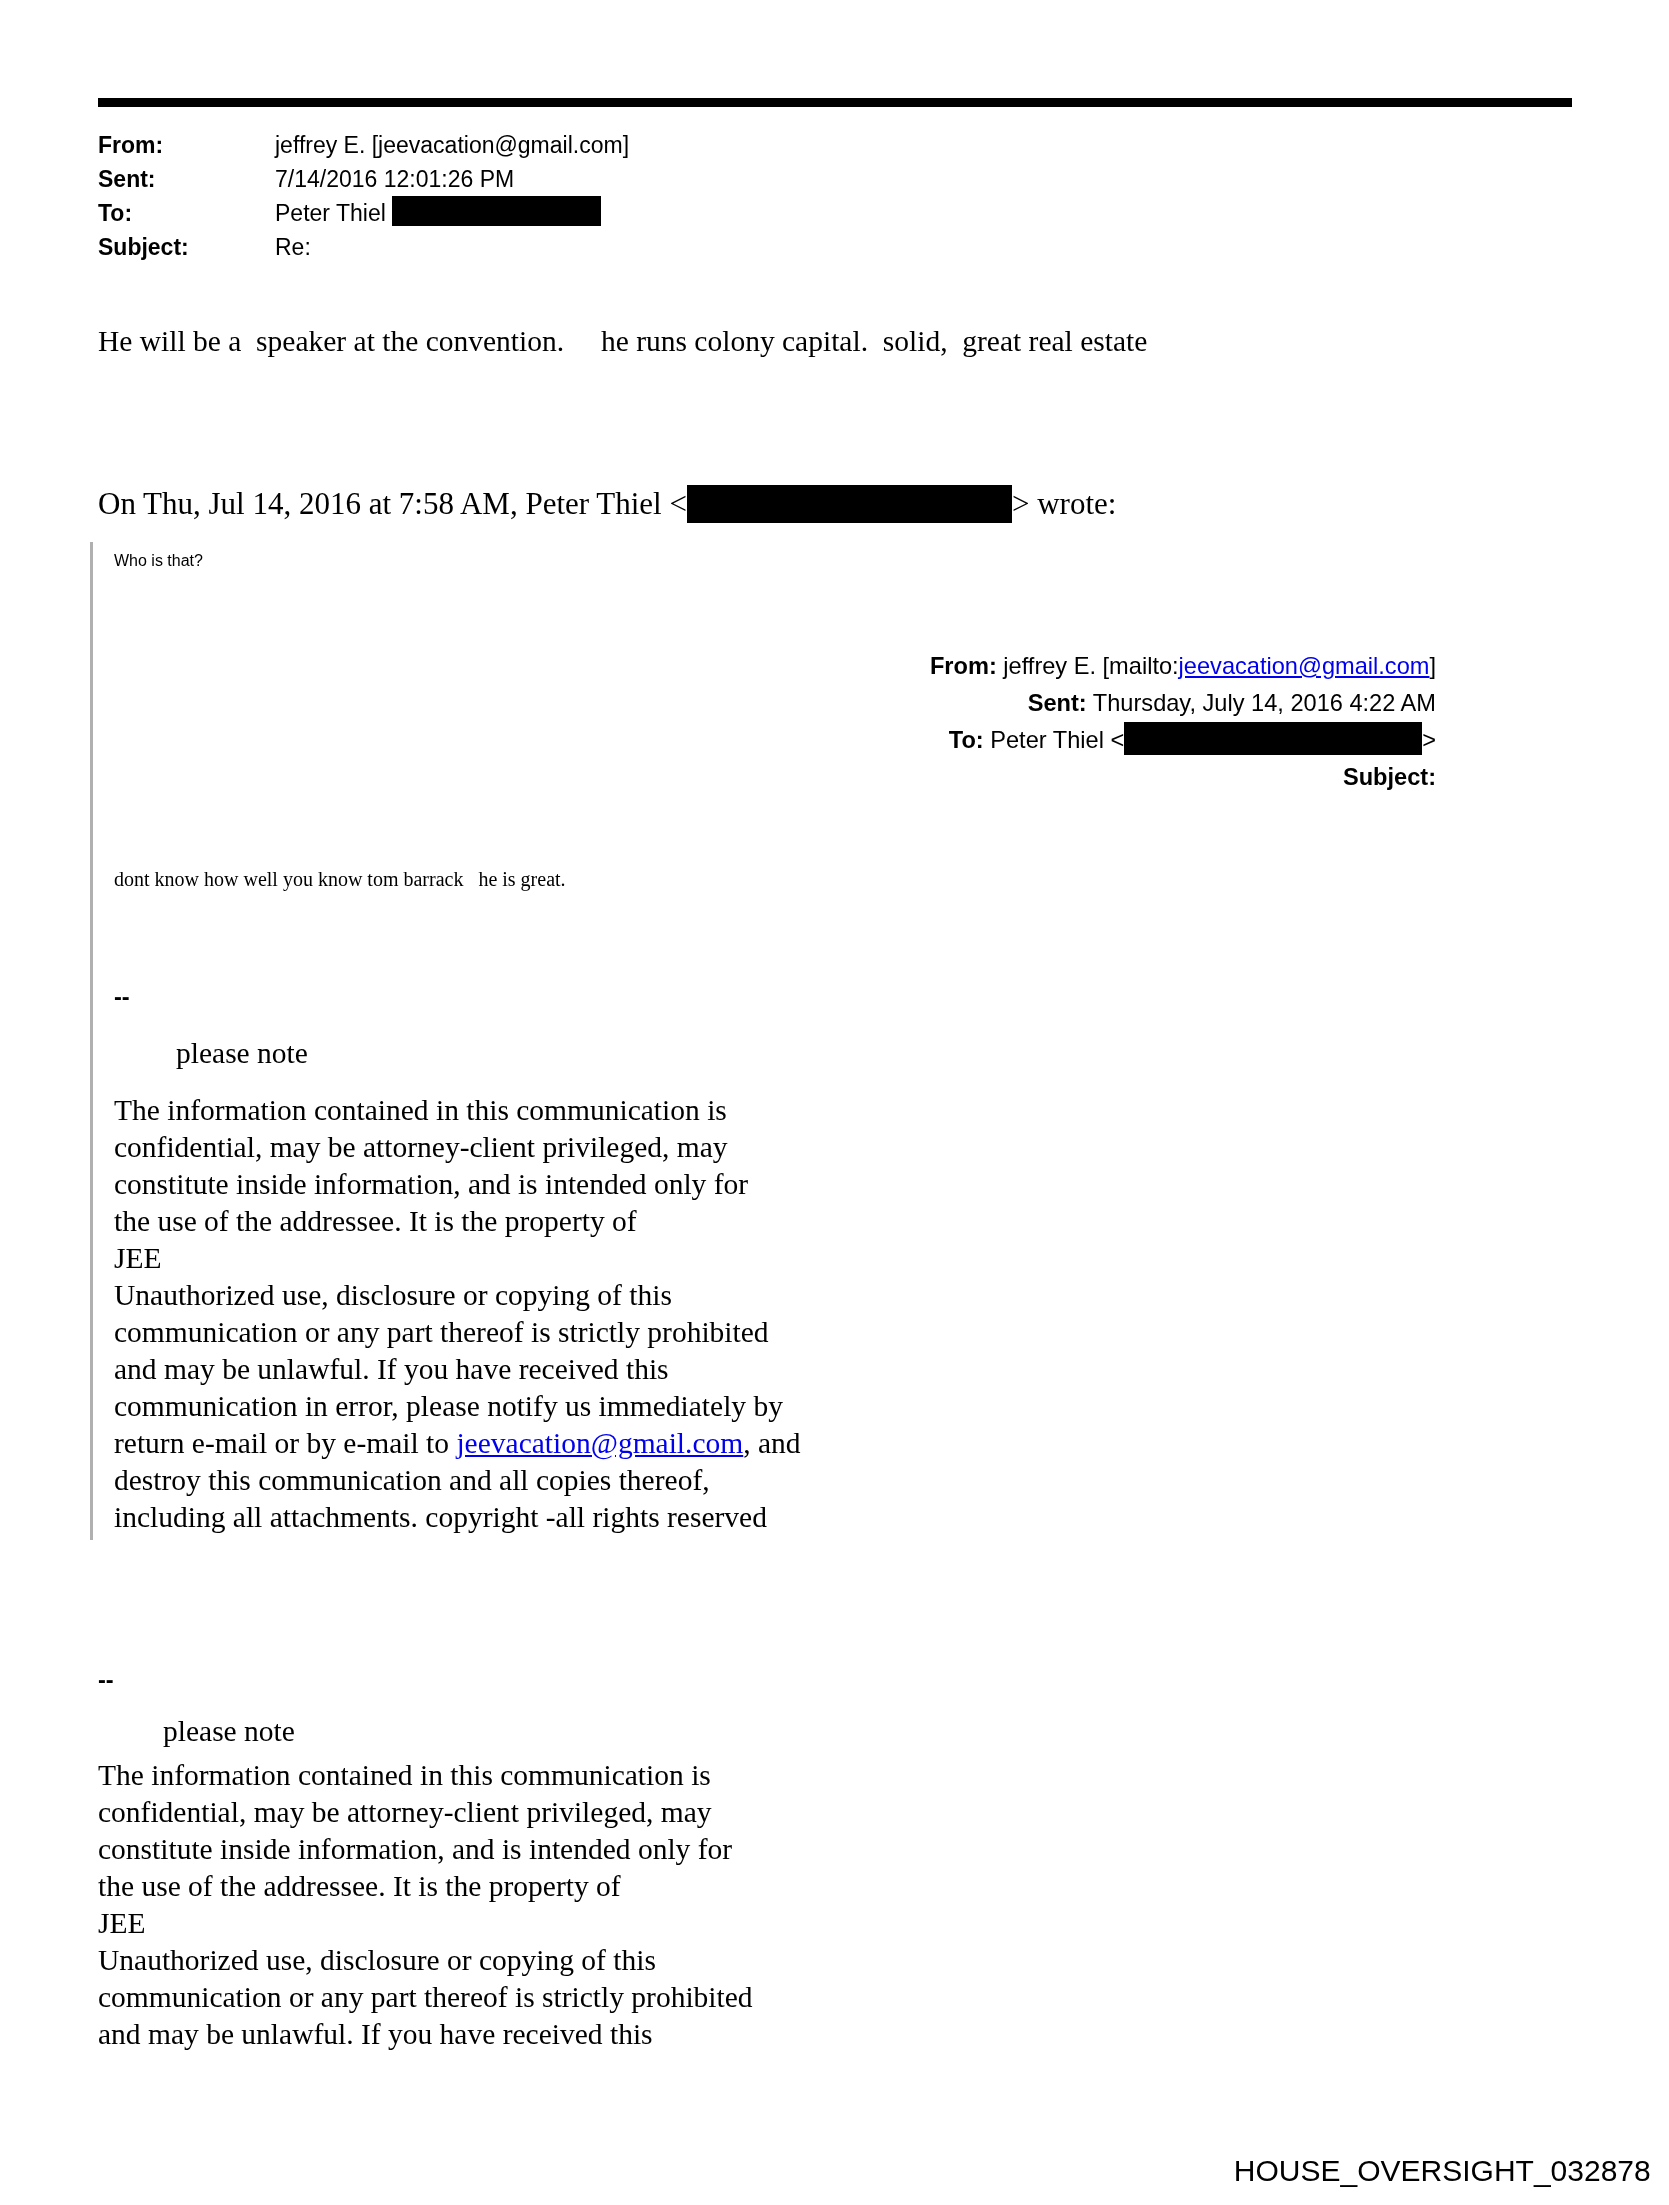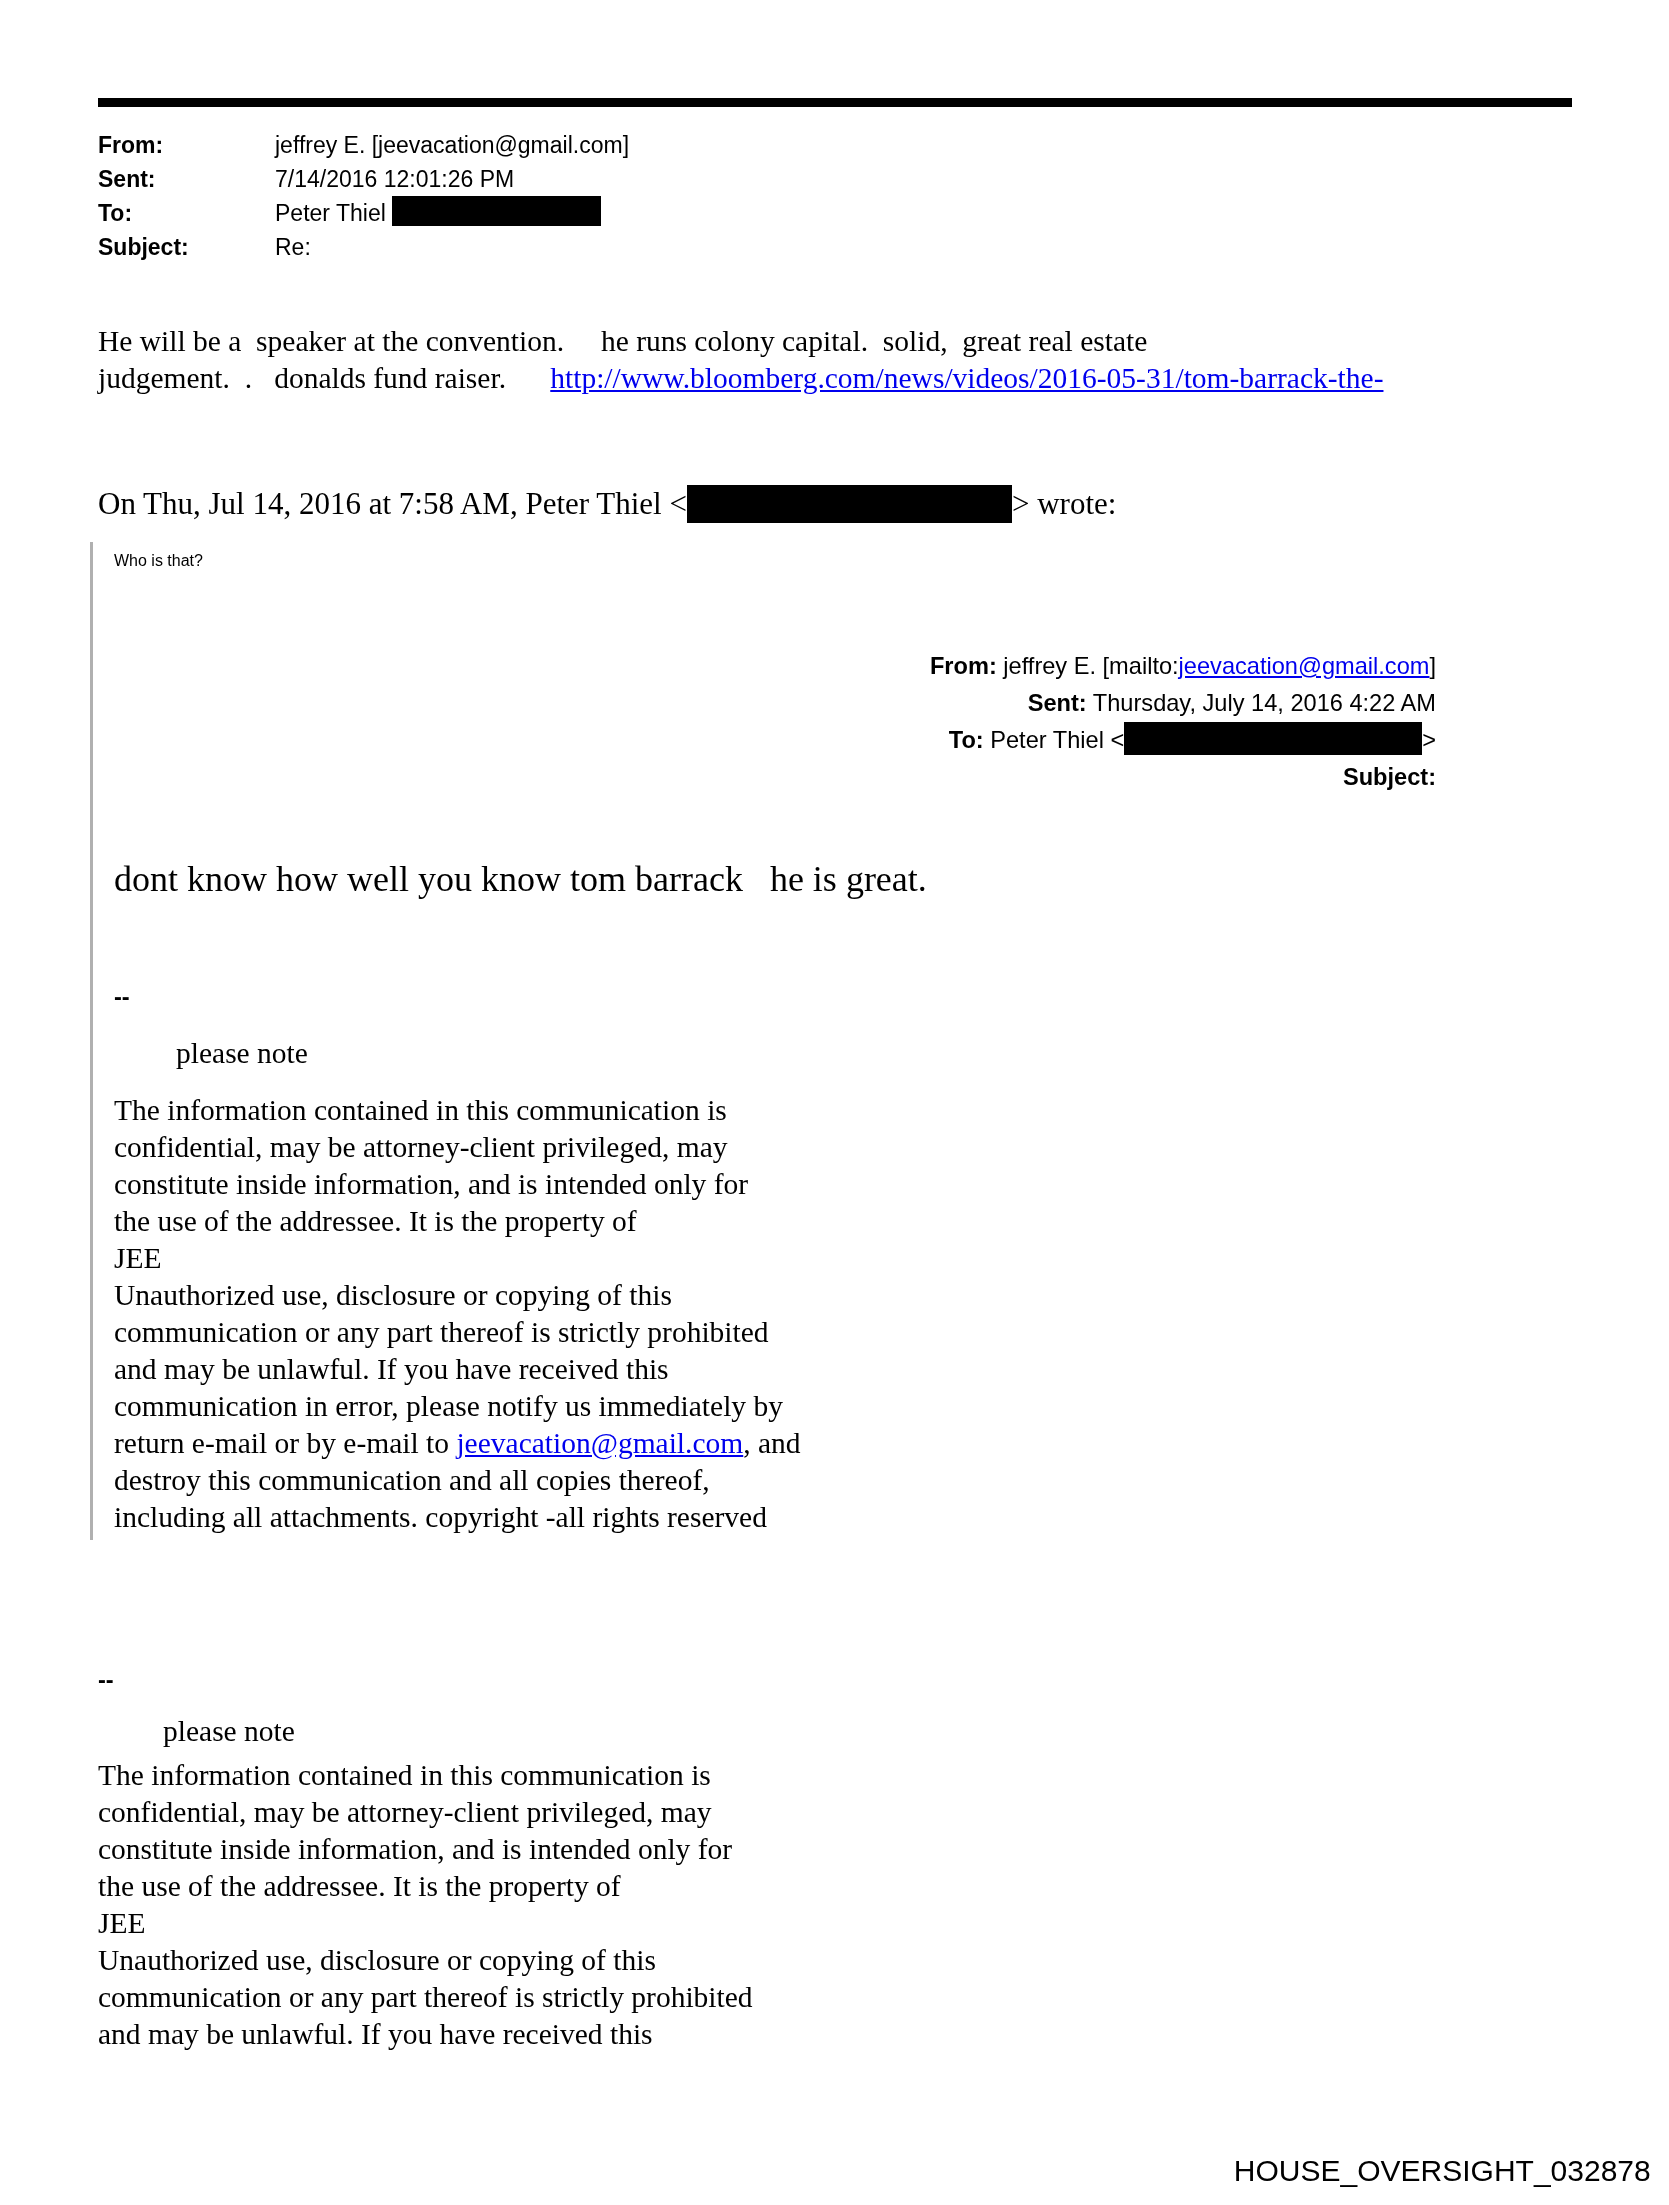--- a/index.html
+++ b/index.html
@@ -22,21 +22,21 @@
   #body-block{position:absolute;left:98px;top:323px;font-size:29.5px;line-height:37px;}
 
   #attribution{position:absolute;left:98px;top:484px;font-size:31px;line-height:39px;white-space:pre;}
   #attr-redact{width:325px;height:38px;vertical-align:-8.5px;}
 
   #quote-block{position:absolute;left:90px;top:542px;width:1322px;
                border-left:3.9px solid #b0b0b0;padding-left:21px;}
   #quote-question{margin-top:3.9px;font-size:16px;line-height:29px;}
   #inner-header{margin-top:73px;font-size:23.6px;line-height:37px;text-align:right;}
   #inner-to-redact{width:298px;height:33px;vertical-align:-7.2px;}
-  #quote-message{margin-top:65px;font-size:36px;line-height:37px;}
+  #quote-message{margin-top:65px;font-size:20px;line-height:37px;}
   #quote-dashes{margin-top:85px;font-size:23.6px;line-height:29px;font-weight:bold;}
   #quote-note{margin-top:23.6px;font-size:29.5px;line-height:37px;padding-left:62px;}
   #quote-disclaimer{margin-top:19.6px;margin-bottom:3.9px;font-size:29.5px;line-height:37px;}
 
   #block2{position:absolute;left:98px;top:1666px;}
   #block2-dashes{font-size:23.6px;line-height:29px;font-weight:bold;}
   #block2-note{margin-top:18.3px;font-size:29.5px;line-height:37px;padding-left:65px;}
   #block2-disclaimer{margin-top:6.5px;font-size:29.5px;line-height:37px;}
 
   #footer-bates{position:absolute;right:18.3px;top:2154px;font-size:30px;}
@@ -63,21 +63,20 @@
       <span id="hdr-to-redact" class="redact"></span>
     </div>
     <div class="hdr-row">
       <span class="hdr-label">Subject:</span>
       <span class="line">Re:</span>
     </div>
   </div>
 
   <div id="body-block" class="serif">
     <div class="line">He will be a  speaker at the convention.     he runs colony capital.  solid,  great real estate</div>
-    <div class="line"><span>judgement.  .   donalds fund raiser.      </span><span class="link">http://www.bloomberg.com/news/videos/2016-05-31/tom-barrack-the-</span></div>
   </div>
 
   <div id="attribution" class="serif"><span>On Thu, Jul 14, 2016 at 7:58 AM, Peter Thiel &lt;</span><span id="attr-redact" class="redact"></span><span>&gt; wrote:</span></div>
 
   <div id="quote-block">
     <div id="quote-question" class="sans line">Who is that?</div>
 
     <div id="inner-header" class="sans">
       <div class="line"><span class="lbl">From:</span><span> jeffrey E. [mailto:</span><span class="link">jeevacation@gmail.com</span><span>]</span></div>
       <div class="line"><span class="lbl">Sent:</span><span> Thursday, July 14, 2016 4:22 AM</span></div>

